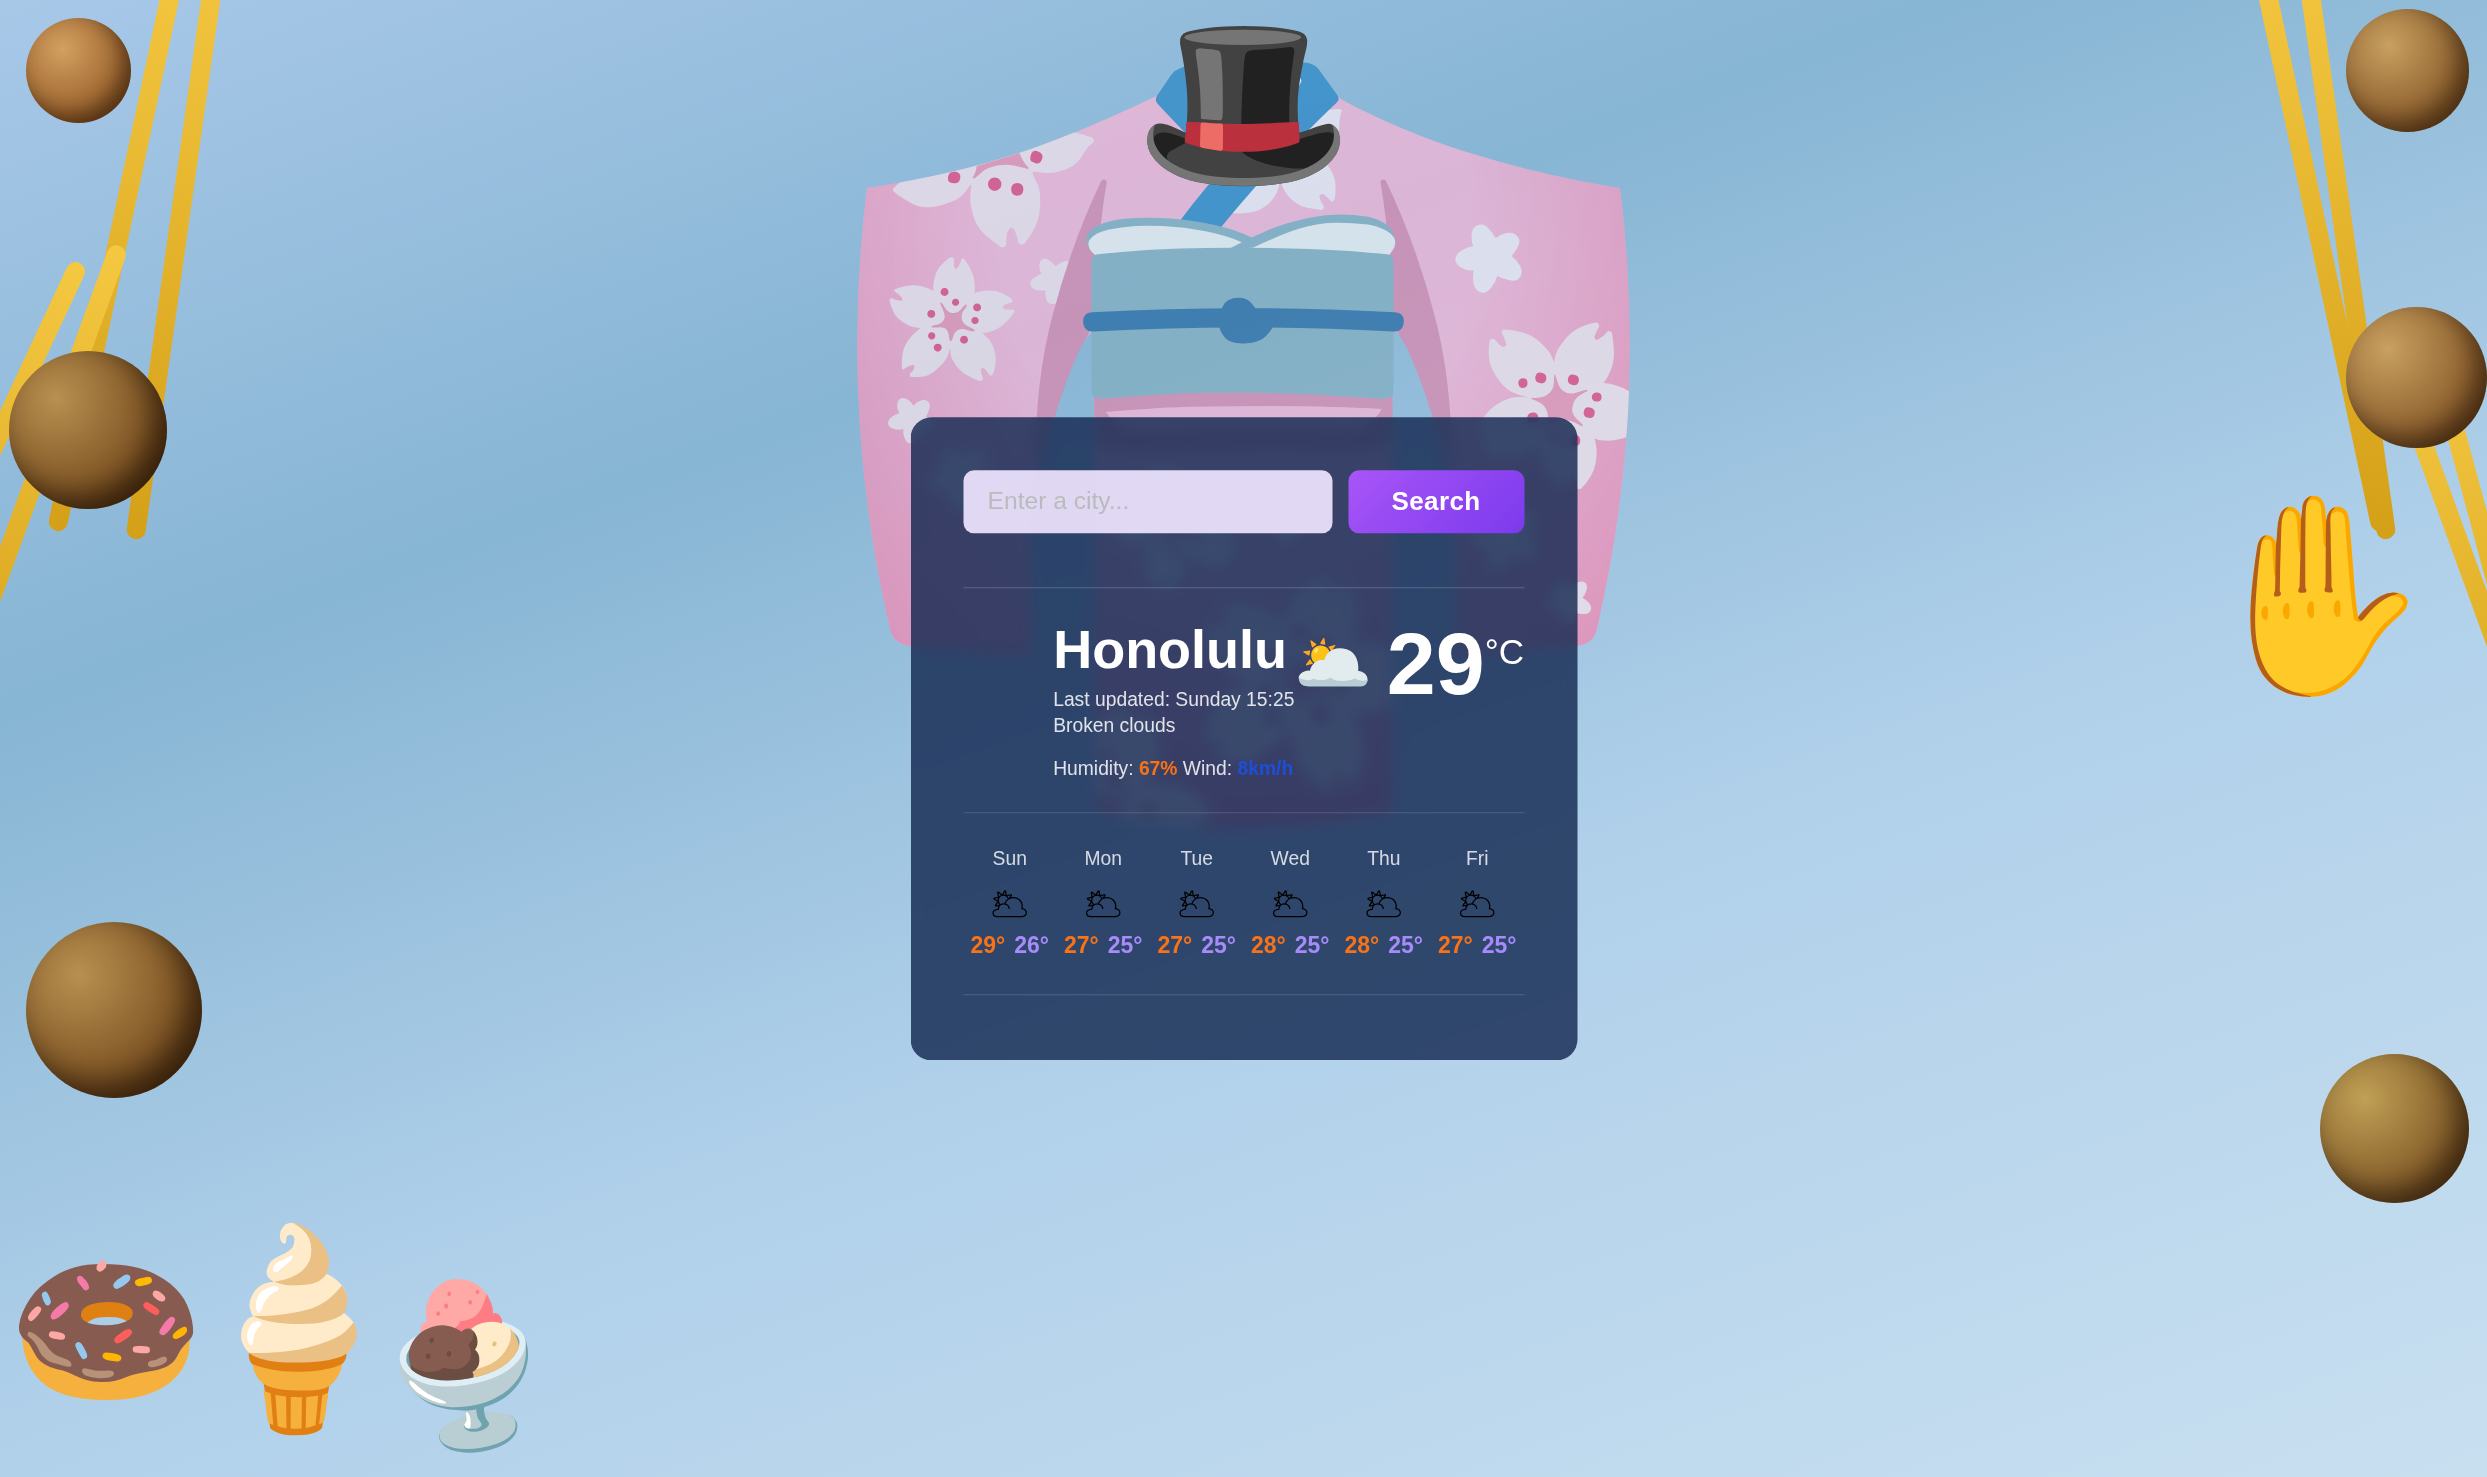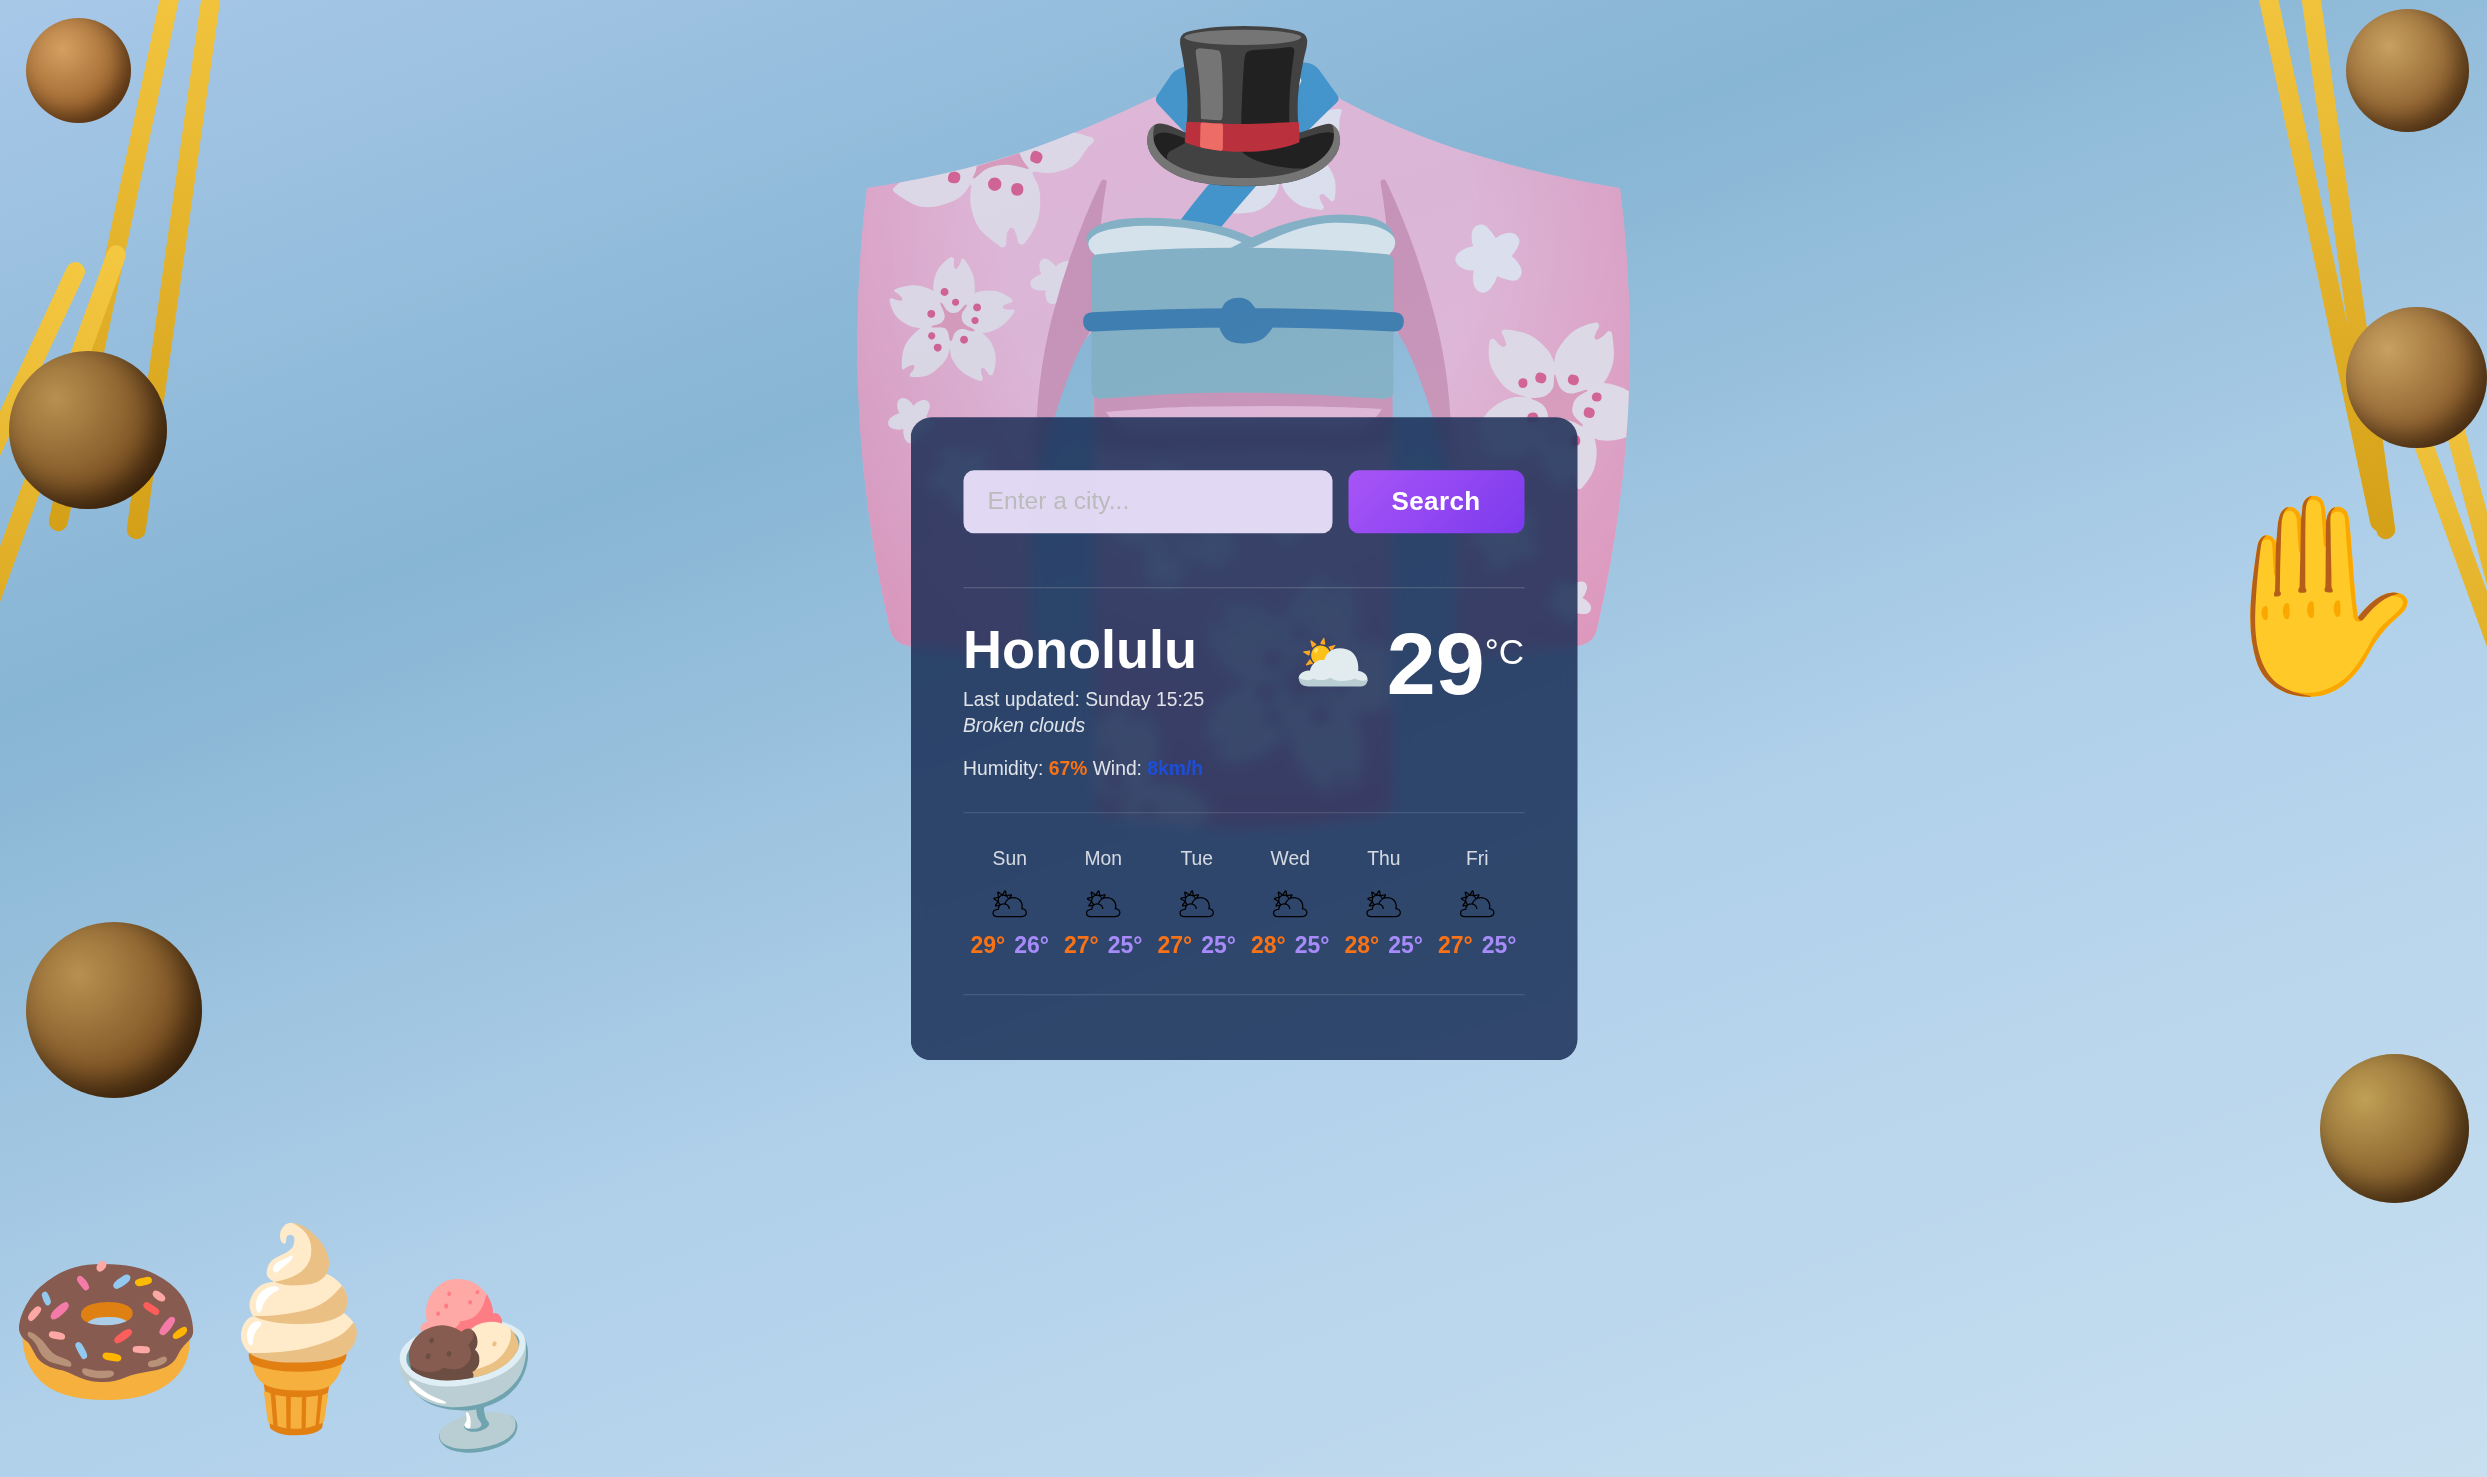--- a/index.html
+++ b/index.html
@@ -71,21 +71,21 @@
 
     .divider {
       border: none;
       border-top: 0.9px solid rgba(255,255,255,0.2);
       margin-bottom: 32px;
     }
 
     
     .current-weather {
       display: flex;
-      justify-content: space-between;
+      justify-content: flex-end;
       align-items: flex-start;
       margin-bottom: 7px;
     }
 
     .city-name {
       font-size: 54px;
       font-weight: 800;
       color: #fff;
       line-height: 1.1;
       margin-bottom: 10.5px;
@@ -94,21 +94,20 @@
     .last-updated {
       font-size: 19.3px;
       color: rgba(255,255,255,0.85);
       margin-bottom: 3.5px;
     }
 
     .description {
       font-size: 19.3px;
       color: rgba(255,255,255,0.85);
       margin-bottom: 21px;
-      font-style: italic;
     }
 
     .humidity-wind {
       font-size: 19.3px;
       color: rgba(255,255,255,0.85);
     }
 
     .humidity-val {
       color: #f97316;
       font-weight: 600;

